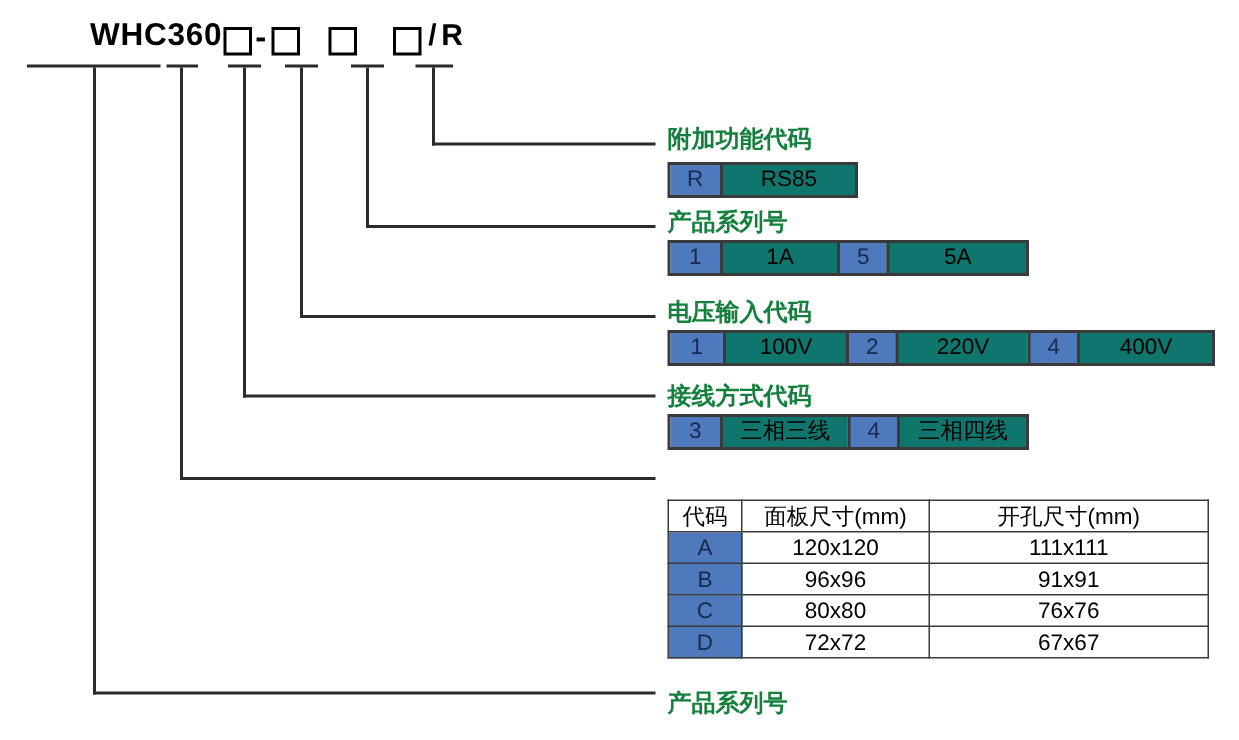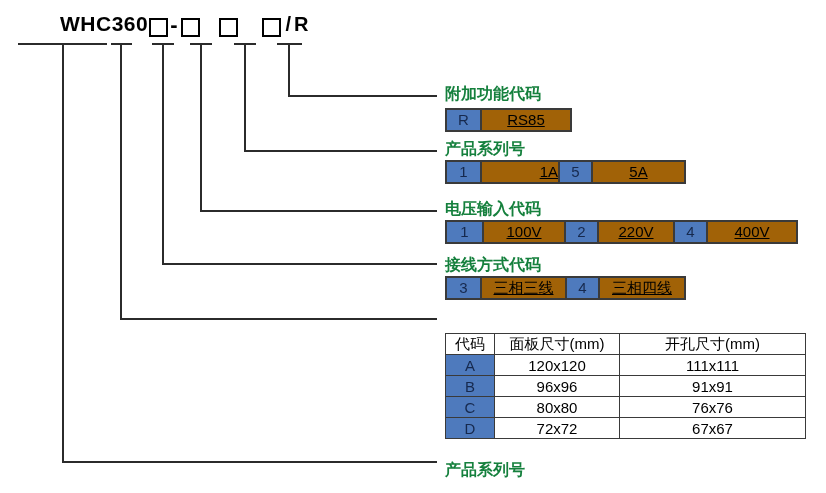--- a/index.html
+++ b/index.html
@@ -105,23 +105,22 @@
     text-align: center;
     white-space: nowrap;
     box-sizing: border-box;
   }
   .opt-cell + .opt-cell { border-left: 2px solid #3a3a3a; }
   .code-cell {
     background: #4e7abd;
     color: #16294e;
   }
   .val-cell {
-    background: #a16207;
+    background: #0f766e;
     color: #000000;
-    text-decoration: underline;
   }
 
   
   .size-table {
     position: absolute;
     left: 445px;
     top: 333px;
     border-collapse: collapse;
     font-size: 15px;
   }
@@ -173,31 +172,31 @@
 
   <div class="sec-label" style="top:84px;">附加功能代码</div>
   <div class="opt-row" style="top:108px;">
     <span class="opt-cell code-cell" style="width:33px;">R</span>
     <span class="opt-cell val-cell" style="width:90px;">RS85</span>
   </div>
 
   <div class="sec-label" style="top:139px;">产品系列号</div>
   <div class="opt-row" style="top:160px;">
     <span class="opt-cell code-cell" style="width:33px;">1</span>
-    <span class="opt-cell val-cell" style="width:78px;text-align:right;">1A</span>
+    <span class="opt-cell val-cell" style="width:78px;">1A</span>
     <span class="opt-cell code-cell" style="width:33px;">5</span>
     <span class="opt-cell val-cell" style="width:93px;">5A</span>
   </div>
 
   <div class="sec-label" style="top:199px;">电压输入代码</div>
   <div class="opt-row" style="top:220px;">
     <span class="opt-cell code-cell" style="width:35px;">1</span>
     <span class="opt-cell val-cell" style="width:82px;">100V</span>
     <span class="opt-cell code-cell" style="width:33px;">2</span>
-    <span class="opt-cell val-cell" style="width:76px;">220V</span>
+    <span class="opt-cell val-cell" style="width:88px;">220V</span>
     <span class="opt-cell code-cell" style="width:33px;">4</span>
     <span class="opt-cell val-cell" style="width:90px;">400V</span>
   </div>
 
   <div class="sec-label" style="top:255px;">接线方式代码</div>
   <div class="opt-row" style="top:276px;">
     <span class="opt-cell code-cell" style="width:33px;">3</span>
     <span class="opt-cell val-cell" style="width:85px;">三相三线</span>
     <span class="opt-cell code-cell" style="width:33px;">4</span>
     <span class="opt-cell val-cell" style="width:86px;">三相四线</span>

